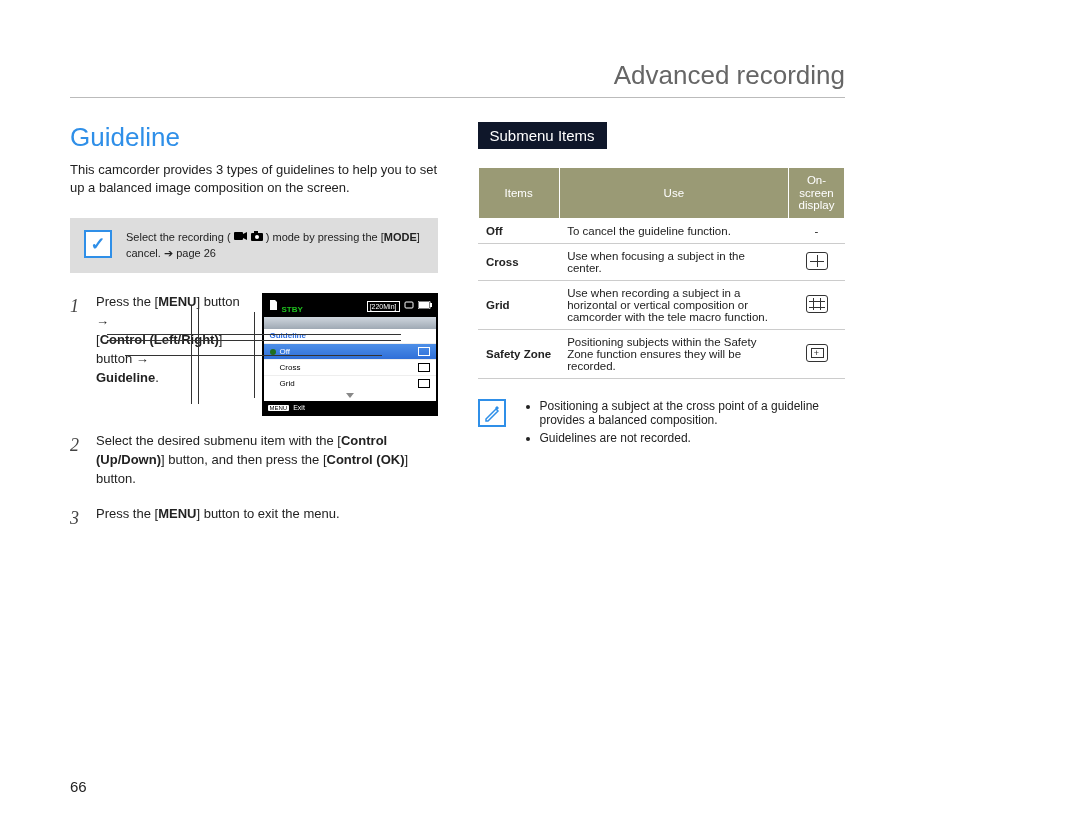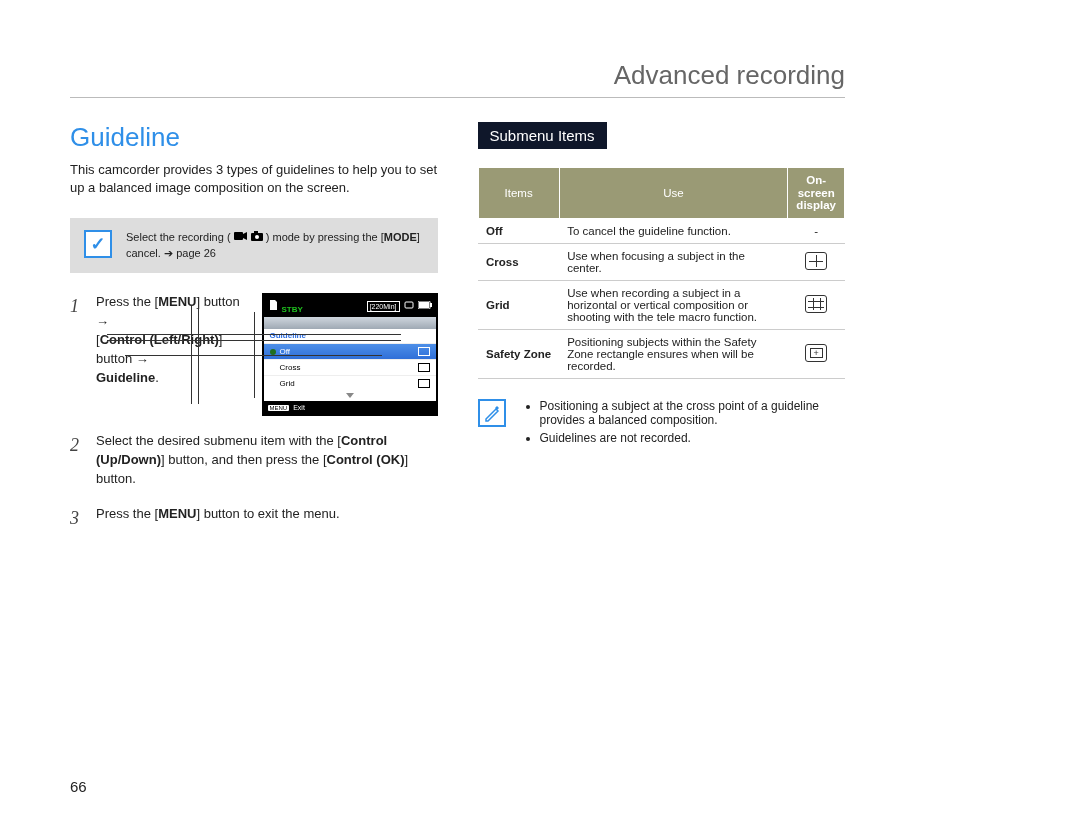--- a/index.html
+++ b/index.html
@@ -186,21 +186,21 @@
     font-size: 11.5px;
   }
   table.items th {
     background: #9a9a75;
     color: #fff;
     font-weight: normal;
     padding: 6px 8px;
     border: 1px solid #fff;
     text-align: center;
   }
-  table.items th:last-child { line-height: 1.1; font-weight: bold; }
+  table.items th:last-child { line-height: 1.1; }
   table.items td {
     padding: 6px 8px;
     border-bottom: 1px solid #ccc;
     vertical-align: middle;
   }
   table.items td.itm { font-weight: bold; white-space: nowrap; }
   table.items td.osd { text-align: center; width: 56px; }
   .osd-icon {
     display: inline-block;
     width: 22px; height: 18px;
@@ -381,26 +381,26 @@
             <td>To cancel the guideline function.</td>
             <td class="osd">-</td>
           </tr>
           <tr>
             <td class="itm">Cross</td>
             <td>Use when focusing a subject in the center.</td>
             <td class="osd"><span class="osd-icon osd-cross"></span></td>
           </tr>
           <tr>
             <td class="itm">Grid</td>
-            <td>Use when recording a subject in a horizontal or vertical composition or shooting with the tele macro function.</td>
+            <td>Use when recording a subject in a horizontal or vertical composition or camcorder with the tele macro function.</td>
             <td class="osd"><span class="osd-icon osd-grid"></span></td>
           </tr>
           <tr>
             <td class="itm">Safety Zone</td>
-            <td>Positioning subjects within the Safety Zone rectangle ensures when will be recorded.</td>
+            <td>Positioning subjects within the Safety Zone function ensures they will be recorded.</td>
             <td class="osd"><span class="osd-icon osd-safe"></span></td>
           </tr>
         </tbody>
       </table>
 
       <div class="tipbox">
         <div class="tip-icon">
           <svg width="18" height="18" viewBox="0 0 18 18">
               <path d="M3 15 L13 5 L15 7 L5 17 L3 17 Z" fill="none" stroke="#2f8fe8" stroke-width="1.5"></path>
               <path d="M12 4 L14 2 L16 4 L14 6 Z" fill="#2f8fe8"></path>

